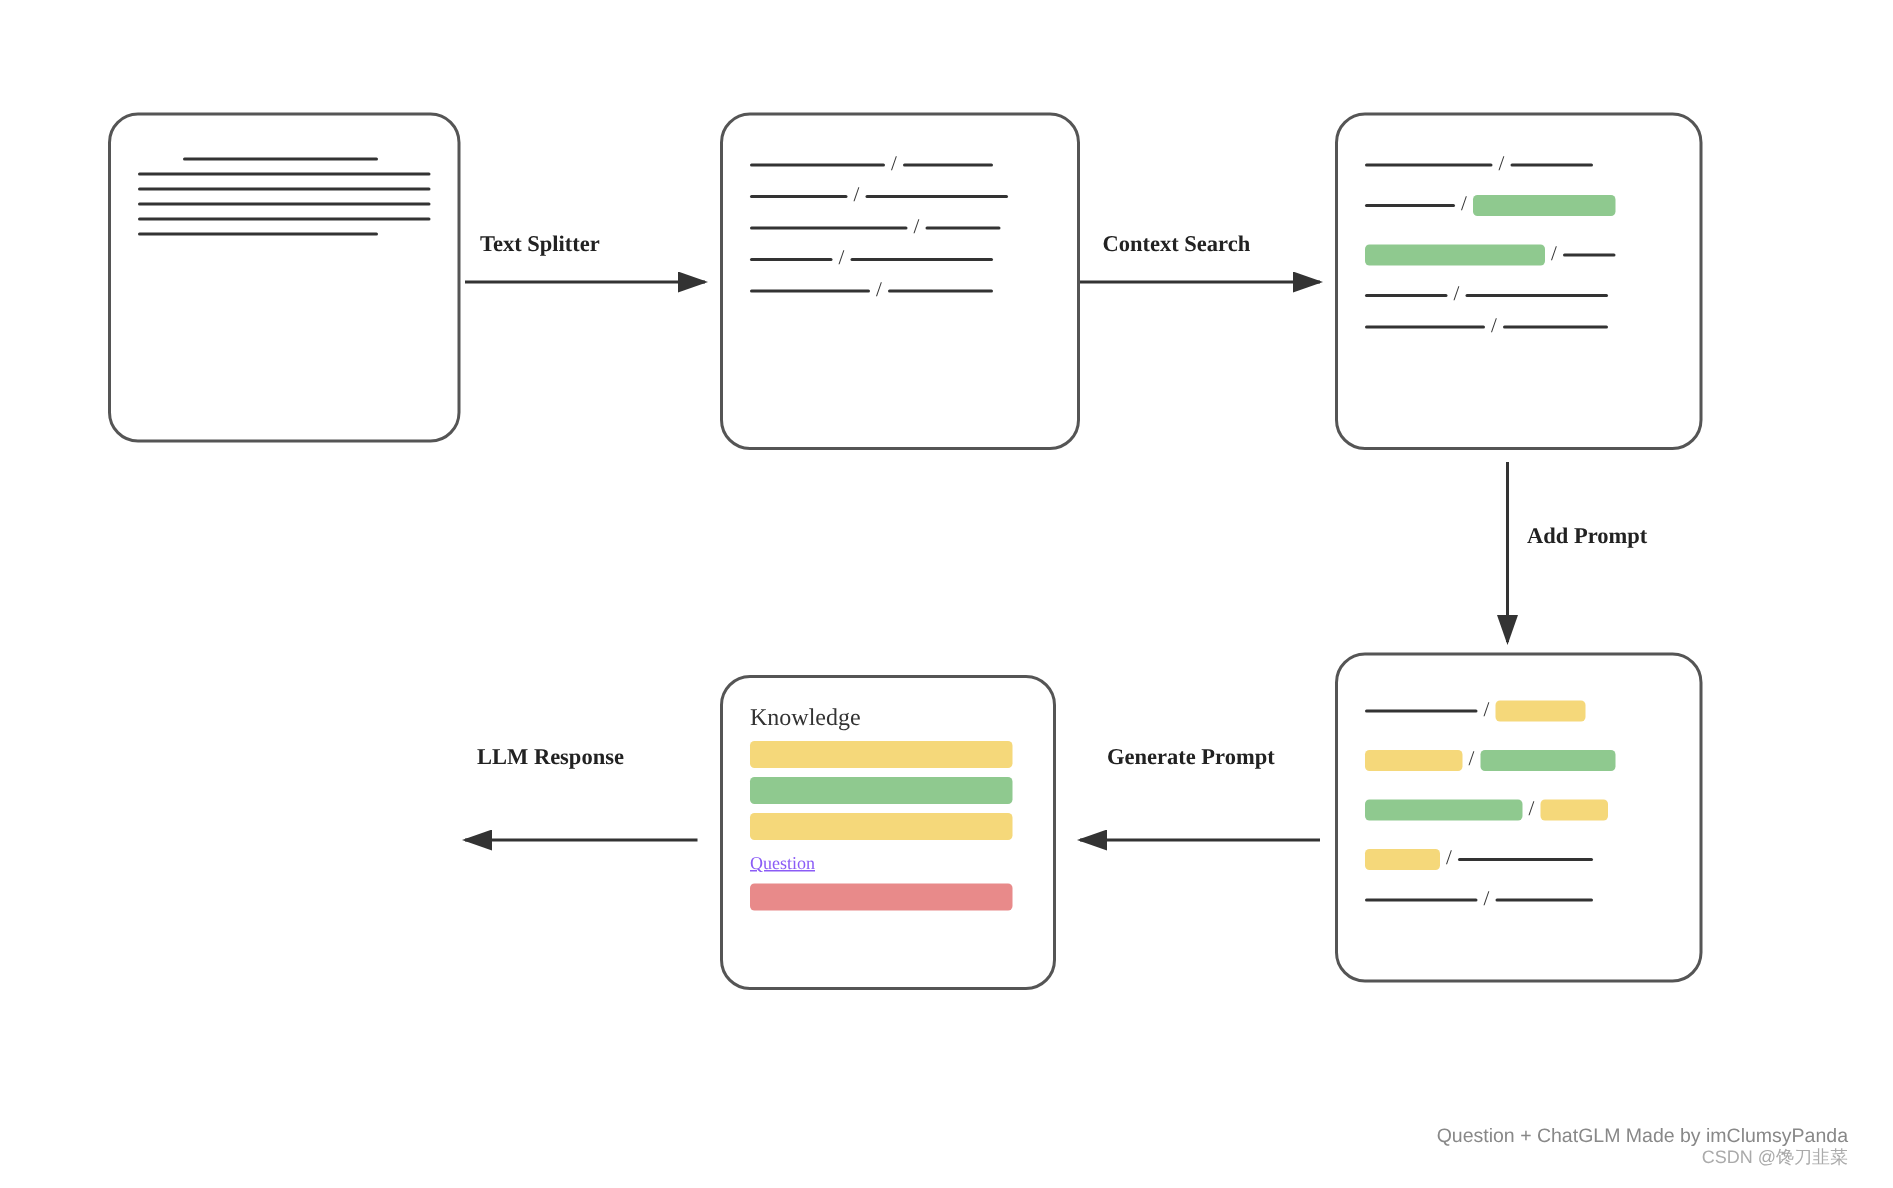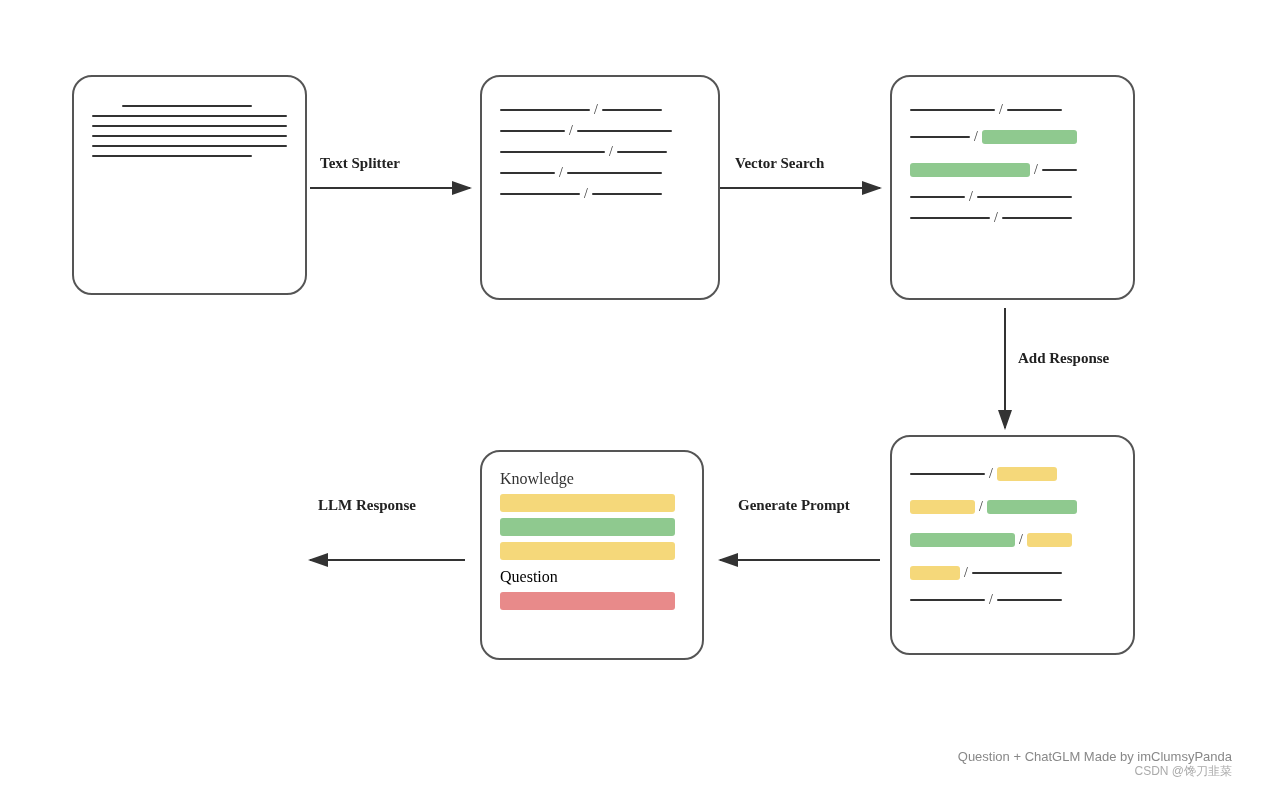--- a/index.html
+++ b/index.html
@@ -162,21 +162,21 @@
       <span class="slash">/</span>
       <div class="seg" style="width:95px;"></div>
     </div>
     <div class="split-line">
       <div class="seg" style="width:80px;"></div>
       <span class="slash">/</span>
       <div class="seg" style="width:70px;"></div>
     </div>
   </div>
 
-  <div class="arrow-label" style="left:735px; top:155px;">Vector Search</div>
+  <div class="arrow-label" style="left:735px; top:155px;">Context Search</div>
 
   <div class="card" style="left:890px; top:75px; width:245px; height:225px;">
     <div class="split-line" style="margin-top:8px;">
       <div class="seg" style="width:85px;"></div>
       <span class="slash">/</span>
       <div class="seg" style="width:55px;"></div>
     </div>
     <div class="split-line">
       <div class="seg" style="width:60px;"></div>
       <span class="slash">/</span>
@@ -192,21 +192,21 @@
       <span class="slash">/</span>
       <div class="seg" style="width:95px;"></div>
     </div>
     <div class="split-line">
       <div class="seg" style="width:80px;"></div>
       <span class="slash">/</span>
       <div class="seg" style="width:70px;"></div>
     </div>
   </div>
 
-  <div class="arrow-label" style="left:1018px; top:350px;">Add Response</div>
+  <div class="arrow-label" style="left:1018px; top:350px;">Add Prompt</div>
 
   <div class="card" style="left:890px; top:435px; width:245px; height:220px;">
     <div class="split-line" style="margin-top:6px;">
       <div class="seg" style="width:75px;"></div>
       <span class="slash">/</span>
       <div class="bar bar-yellow" style="width:60px; height:14px; display:inline-block; vertical-align:middle;"></div>
     </div>
     <div class="split-line">
       <div class="bar bar-yellow" style="width:65px; height:14px; display:inline-block; vertical-align:middle;"></div>
       <span class="slash">/</span>
@@ -229,21 +229,21 @@
     </div>
   </div>
 
   <div class="arrow-label" style="left:728px; top:497px;margin-left:10px;">Generate Prompt</div>
 
   <div class="card" style="left:480px; top:450px; width:224px; height:210px;">
     <div class="label-text" style="position:relative; font-size:16px; margin-bottom:6px; color:#333;">Knowledge</div>
     <div class="bar bar-yellow" style="width:175px;"></div>
     <div class="bar bar-green" style="width:175px;"></div>
     <div class="bar bar-yellow" style="width:175px;"></div>
-    <div class="label-text" style="position:relative; font-size:16px; margin-top:8px; margin-bottom:6px; color:#000000;">Question</div>
+    <div class="label-text" style="position:relative; font-size:12px; margin-top:8px; margin-bottom:6px; color:#8b5cf6;text-decoration:underline;">Question</div>
     <div class="bar bar-red" style="width:175px;"></div>
   </div>
 
   <div class="arrow-label" style="left:318px; top:497px;">LLM Response</div>
 
 
   <div class="watermark">Question + ChatGLM Made by imClumsyPanda</div>
   <div class="brand">CSDN @馋刀韭菜</div>
 
 </div>

